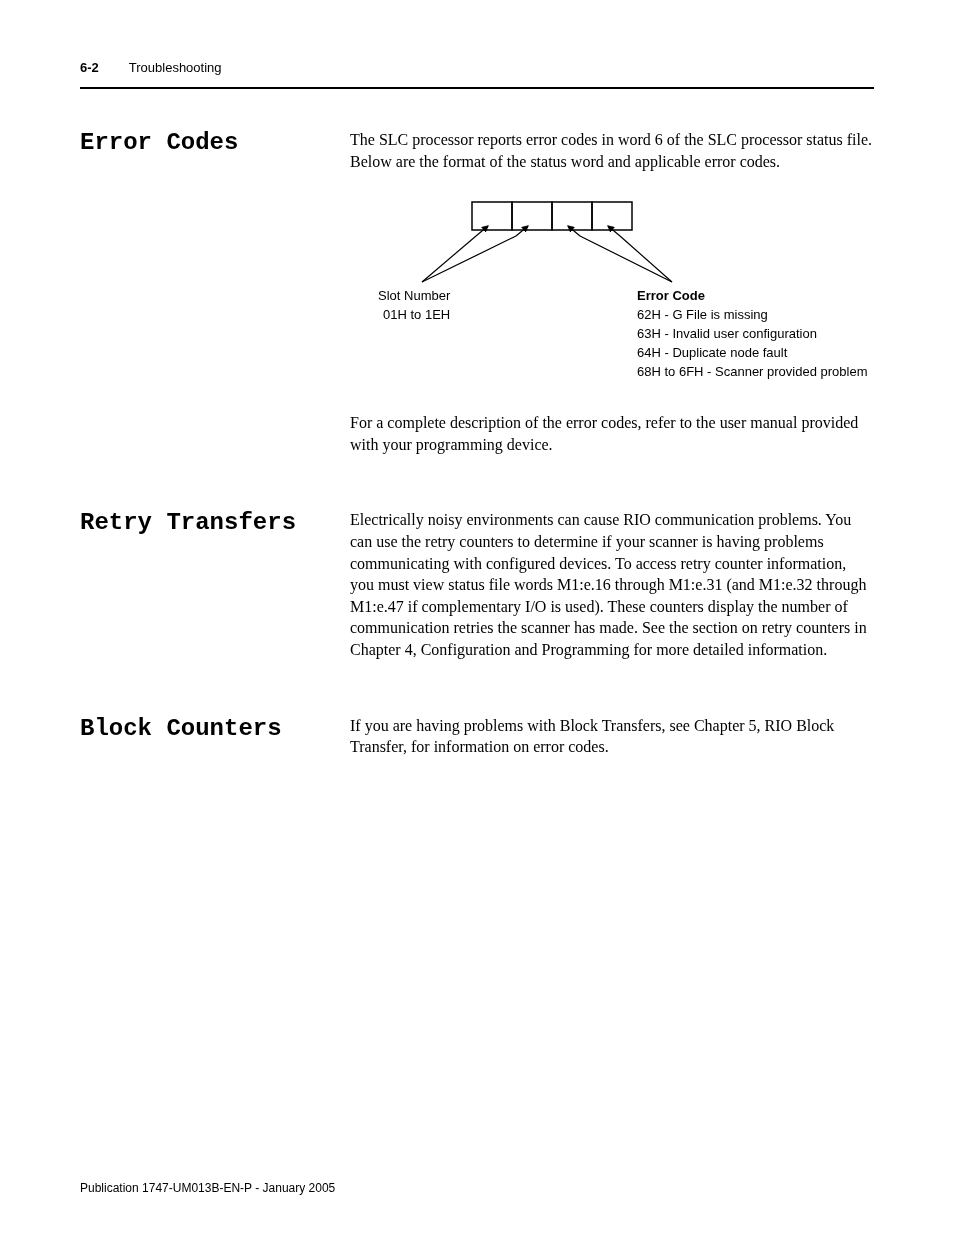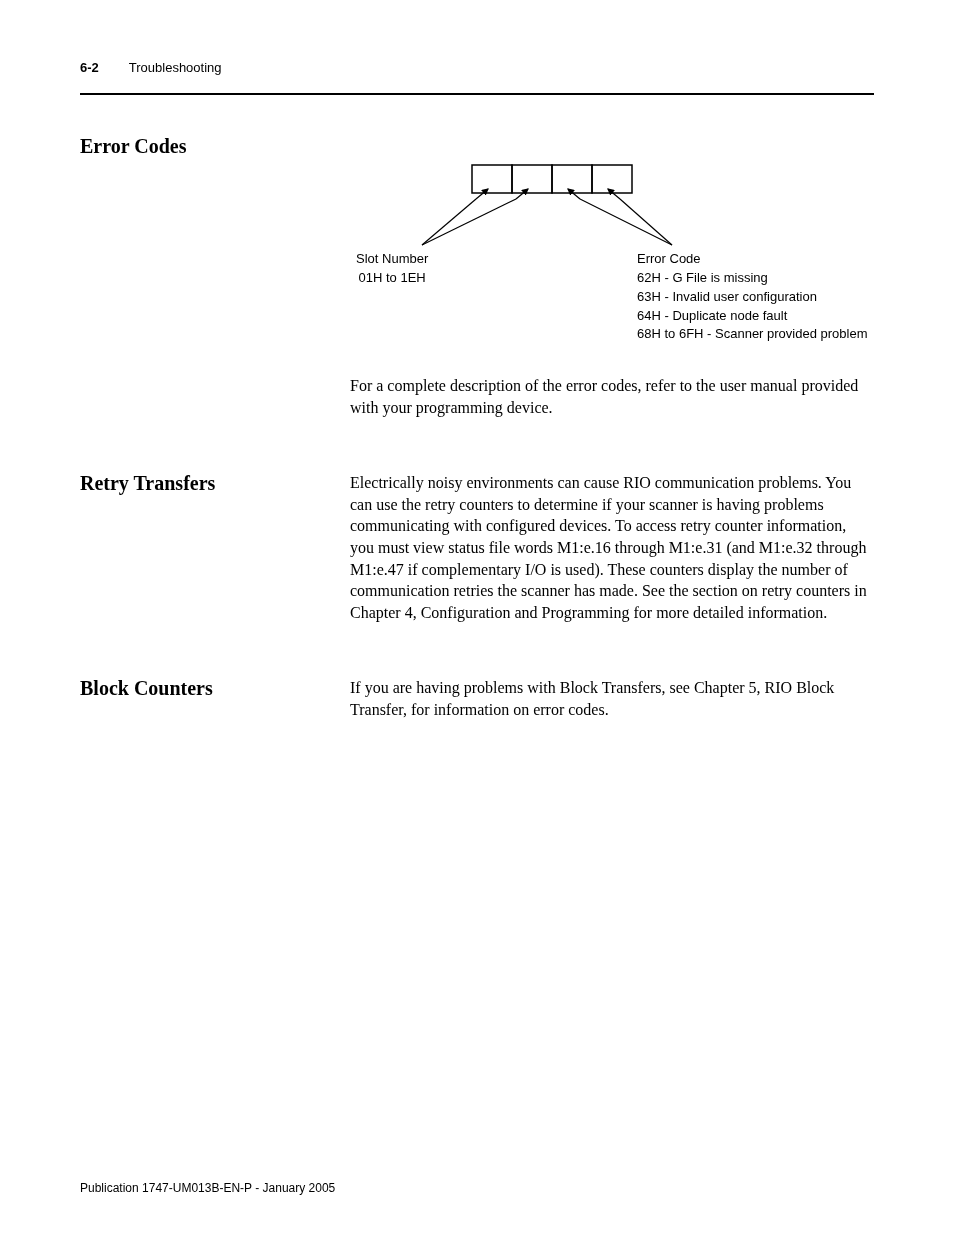--- a/index.html
+++ b/index.html
@@ -1,49 +1,50 @@
 <!DOCTYPE html>
 <html><head>
 <meta charset="utf-8">
 <style>
   * { margin: 0; padding: 0; box-sizing: border-box; }
   html, body { width: 954px; height: 1235px; background: #fff; font-family: Georgia, 'Times New Roman', serif; color: #000; }
   .page { position: relative; width: 954px; height: 1235px; padding: 60px 80px 40px 80px; }
-  .header { display: flex; align-items: baseline; gap: 30px; margin-bottom: 18px; font-family: Arial, Helvetica, sans-serif; font-size: 13px; }
+  .header { display: flex; align-items: baseline; gap: 30px; margin-bottom: 12px; font-family: Arial, Helvetica, sans-serif; font-size: 13px; }
   .header .pg { font-weight: bold; }
   .rule { border: none; border-top: 2px solid #000; margin-bottom: 40px; }
   .section { display: flex; margin-bottom: 40px; }
   .left-col { width: 270px; flex-shrink: 0; }
-  .left-col h2 { font-family: Liberation Serif, serif; font-weight: bold; font-size: 20px; }
+  .left-col h2 { font-family: Liberation Mono, monospace; font-weight: bold; font-size: 24px; }
   .right-col { flex: 1; font-size: 16px; line-height: 1.35; }
   .right-col p { margin-bottom: 14px; }
   .diagram { position: relative; width: 520px; height: 200px; margin: 20px auto 20px auto; font-family: Arial, Helvetica, sans-serif; font-size: 13px; }
   .diagram svg { display: block; }
-  .slot-label { position: absolute; left: 4px; top: 95px; text-align: center; line-height: 1.45; }
+  .slot-label { position: absolute; left: 26px; top: 95px; text-align: right; line-height: 1.45; }
   .err-label { position: absolute; left: 285px; top: 95px; text-align: left; line-height: 1.45; }
-  .err-label .t { font-weight: normal; }
+  .err-label .t { font-weight: bold; }
   .err-label .b { font-weight: normal; }
   .footer { position: absolute; left: 80px; bottom: 40px; font-family: Arial, Helvetica, sans-serif; font-size: 12px; margin-top: 47px; }
 </style>
 </head>
 <body>
 
 <div class="page">
 
   <div class="header">
     <span class="pg">6-2</span>
     <span>Troubleshooting</span>
   </div>
   <hr class="rule">
 
   <div class="section">
     <div class="left-col">
       <h2>Error Codes</h2>
     </div>
     <div class="right-col">
+      <p>The SLC processor reports error codes in word 6 of the SLC processor status file. Below are the format of the status word and applicable error codes.</p>
 
       <div class="diagram">
         <svg width="520" height="100">
 
           <g stroke="#000" stroke-width="1.5" fill="none">
             <rect x="120" y="10" width="40" height="28"></rect>
             <rect x="160" y="10" width="40" height="28"></rect>
             <rect x="200" y="10" width="40" height="28"></rect>
             <rect x="240" y="10" width="40" height="28"></rect>
           </g>

